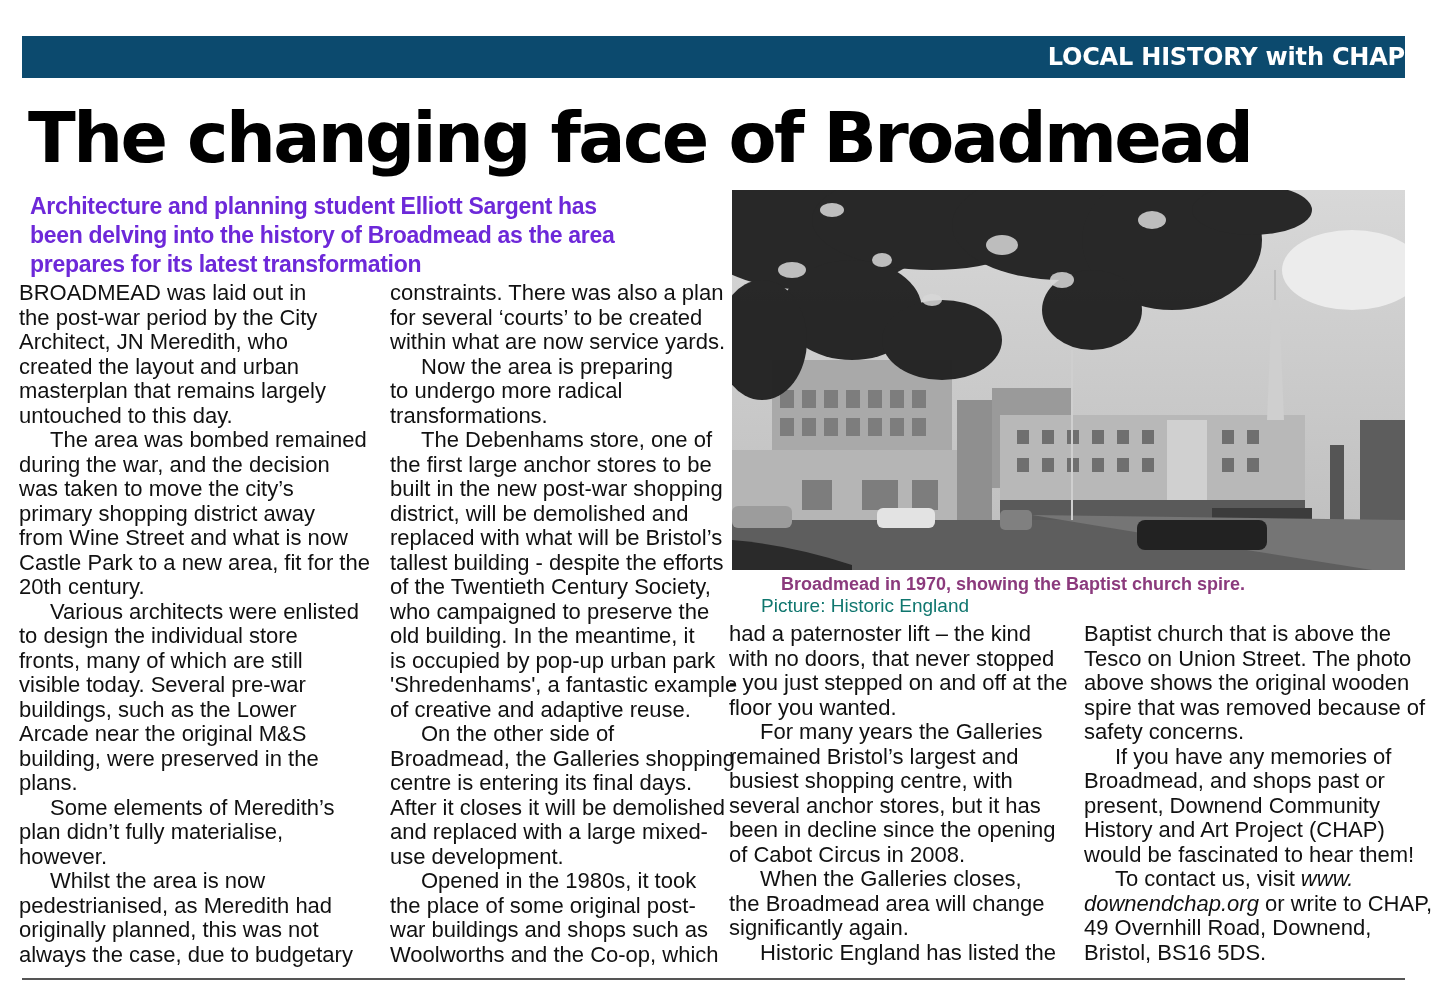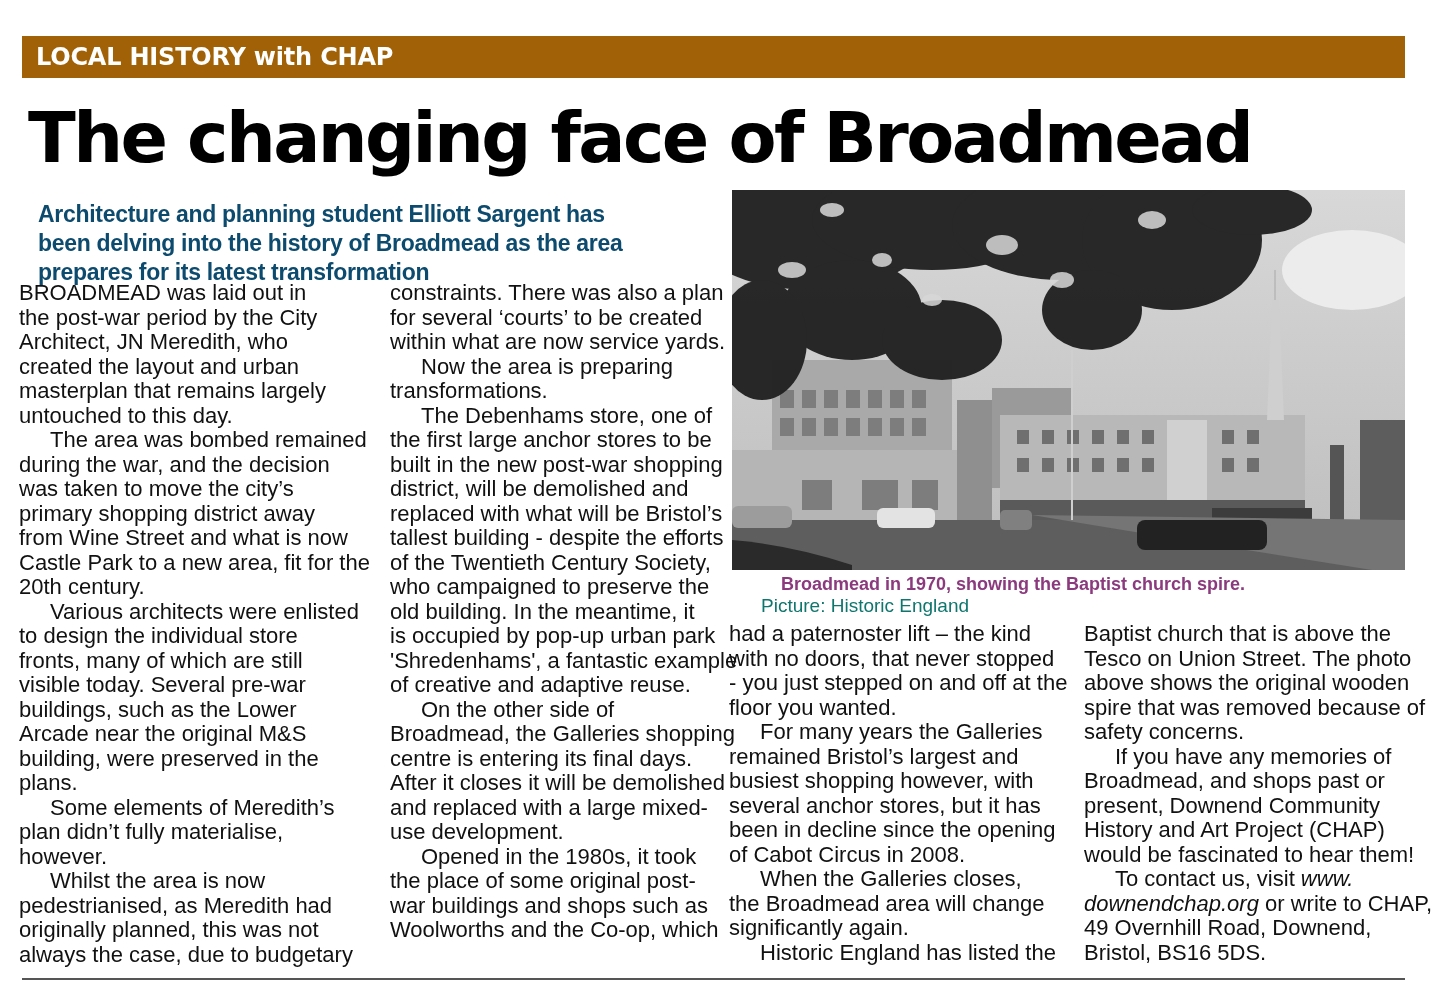--- a/index.html
+++ b/index.html
@@ -14,23 +14,24 @@
       overflow: hidden;
       font-family: "DejaVu Sans", sans-serif;
       color: #111111;
     }
     .banner {
       position: absolute;
       left: 22px;
       top: 36px;
       width: 1383px;
       height: 42px;
-      background: #a16207;
+      background: #0c4a6e;
       box-sizing: border-box;
       padding-left: 14px;
+      text-align: right;
     }
     .banner-text {
       font-family: "DejaVu Sans", sans-serif;
       font-weight: bold;
       color: #ffffff;
       font-size: 24px;
       line-height: 42px;
       letter-spacing: -0.2px;
       white-space: nowrap;
     }
@@ -46,27 +47,27 @@
       line-height: 96px;
       letter-spacing: -2.6px;
       color: #000000;
       white-space: nowrap;
     }
     .standfirst {
       position: absolute;
       left: 22px;
       top: 184px;
       width: 700px;
-      margin: 16px;
+      margin: 8px;
       font-family: "Liberation Sans", sans-serif;
       font-weight: bold;
       font-size: 23px;
       line-height: 29px;
       letter-spacing: -0.3px;
-      color: #0c4a6e;
+      color: #6d28d9;
     }
     .standfirst span { display: block; white-space: nowrap; }
     .photo {
       position: absolute;
       left: 732px;
       top: 190px;
       width: 673px;
       height: 380px;
       overflow: hidden;
       background: #6a6a6a;
@@ -277,20 +278,21 @@
   <span class="line">pedestrianised, as Meredith had</span>
   <span class="line">originally planned, this was not</span>
   <span class="line">always the case, due to budgetary</span>
 </div>
 
 <div class="col col2">
   <span class="line">constraints. There was also a plan</span>
   <span class="line">for several ‘courts’ to be created</span>
   <span class="line">within what are now service yards.</span>
   <span class="line indent">Now the area is preparing</span>
+  <span class="line">to undergo more radical</span>
   <span class="line">transformations.</span>
   <span class="line indent">The Debenhams store, one of</span>
   <span class="line">the first large anchor stores to be</span>
   <span class="line">built in the new post-war shopping</span>
   <span class="line">district, will be demolished and</span>
   <span class="line">replaced with what will be Bristol’s</span>
   <span class="line">tallest building - despite the efforts</span>
   <span class="line">of the Twentieth Century Society,</span>
   <span class="line">who campaigned to preserve the</span>
   <span class="line">old building. In the meantime, it</span>
@@ -309,21 +311,21 @@
   <span class="line">Woolworths and the Co-op, which</span>
 </div>
 
 <div class="col col3">
   <span class="line">had a paternoster lift – the kind</span>
   <span class="line">with no doors, that never stopped</span>
   <span class="line">- you just stepped on and off at the</span>
   <span class="line">floor you wanted.</span>
   <span class="line indent">For many years the Galleries</span>
   <span class="line">remained Bristol’s largest and</span>
-  <span class="line">busiest shopping however, with</span>
+  <span class="line">busiest shopping centre, with</span>
   <span class="line">several anchor stores, but it has</span>
   <span class="line">been in decline since the opening</span>
   <span class="line">of Cabot Circus in 2008.</span>
   <span class="line indent">When the Galleries closes,</span>
   <span class="line">the Broadmead area will change</span>
   <span class="line">significantly again.</span>
   <span class="line indent">Historic England has listed the</span>
 </div>
 
 <div class="col col4">

